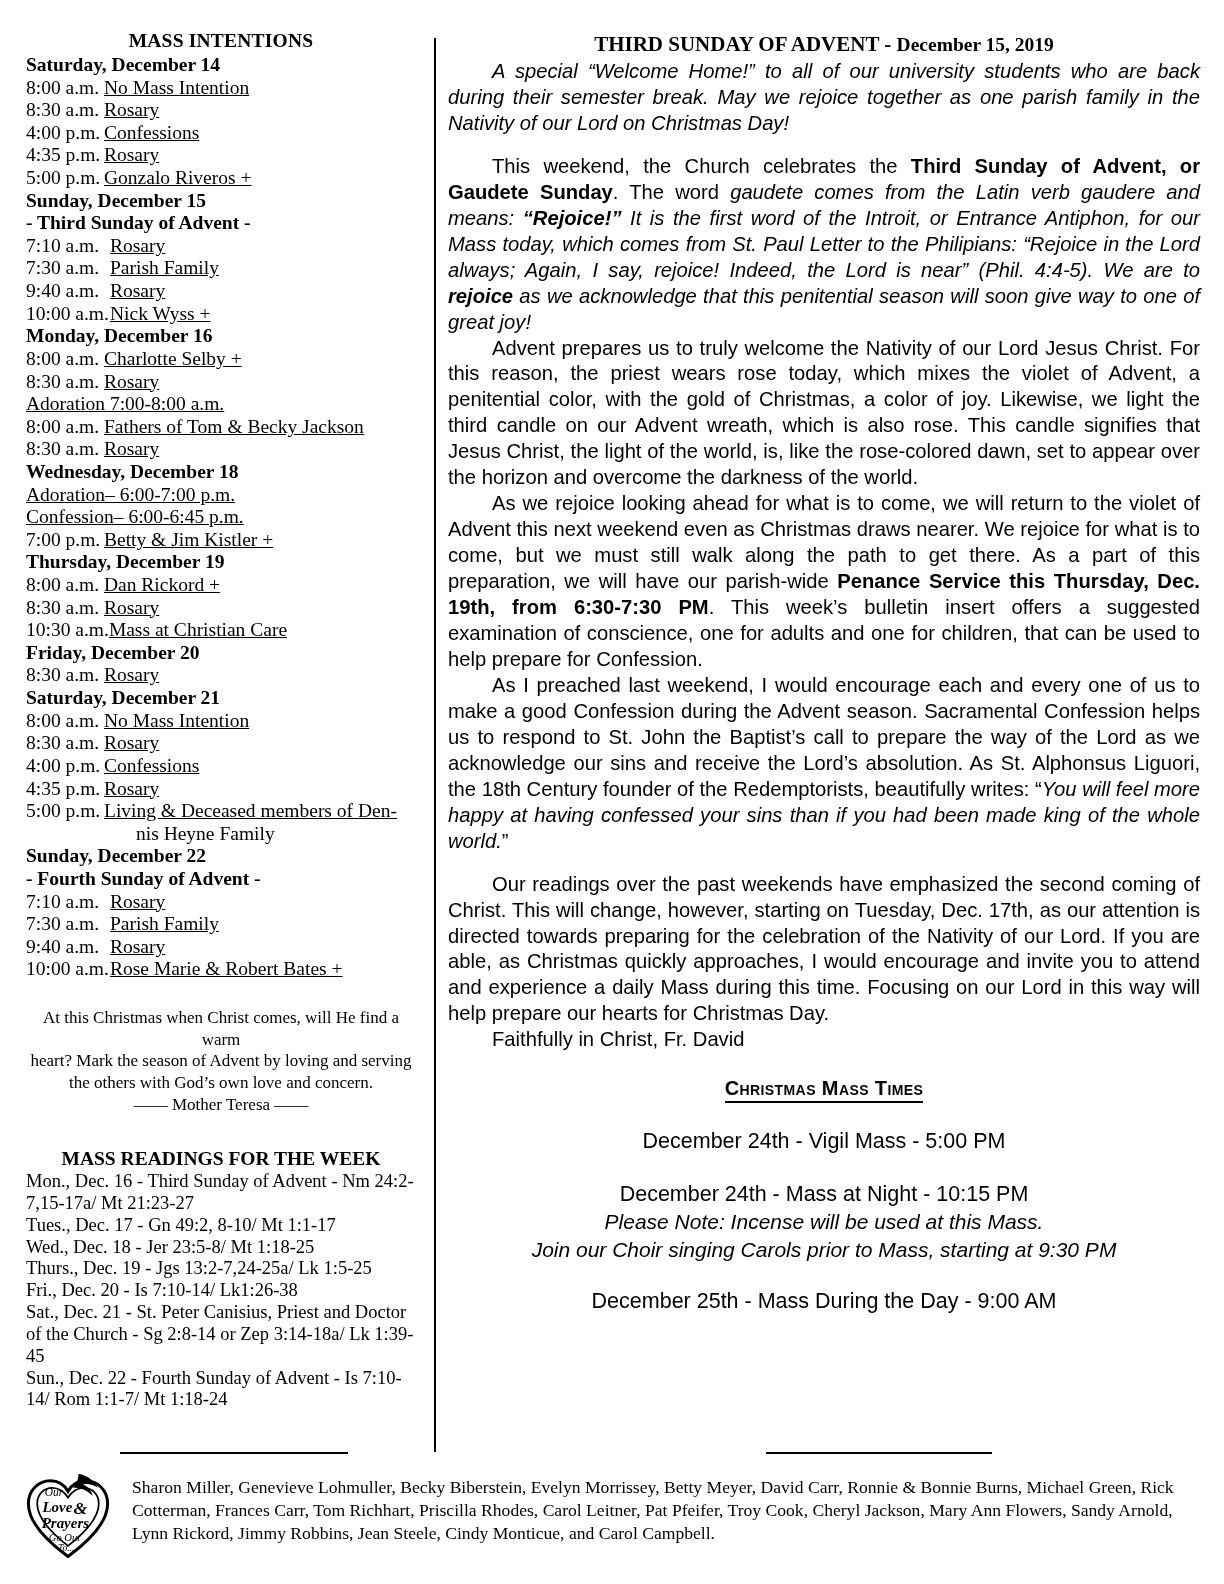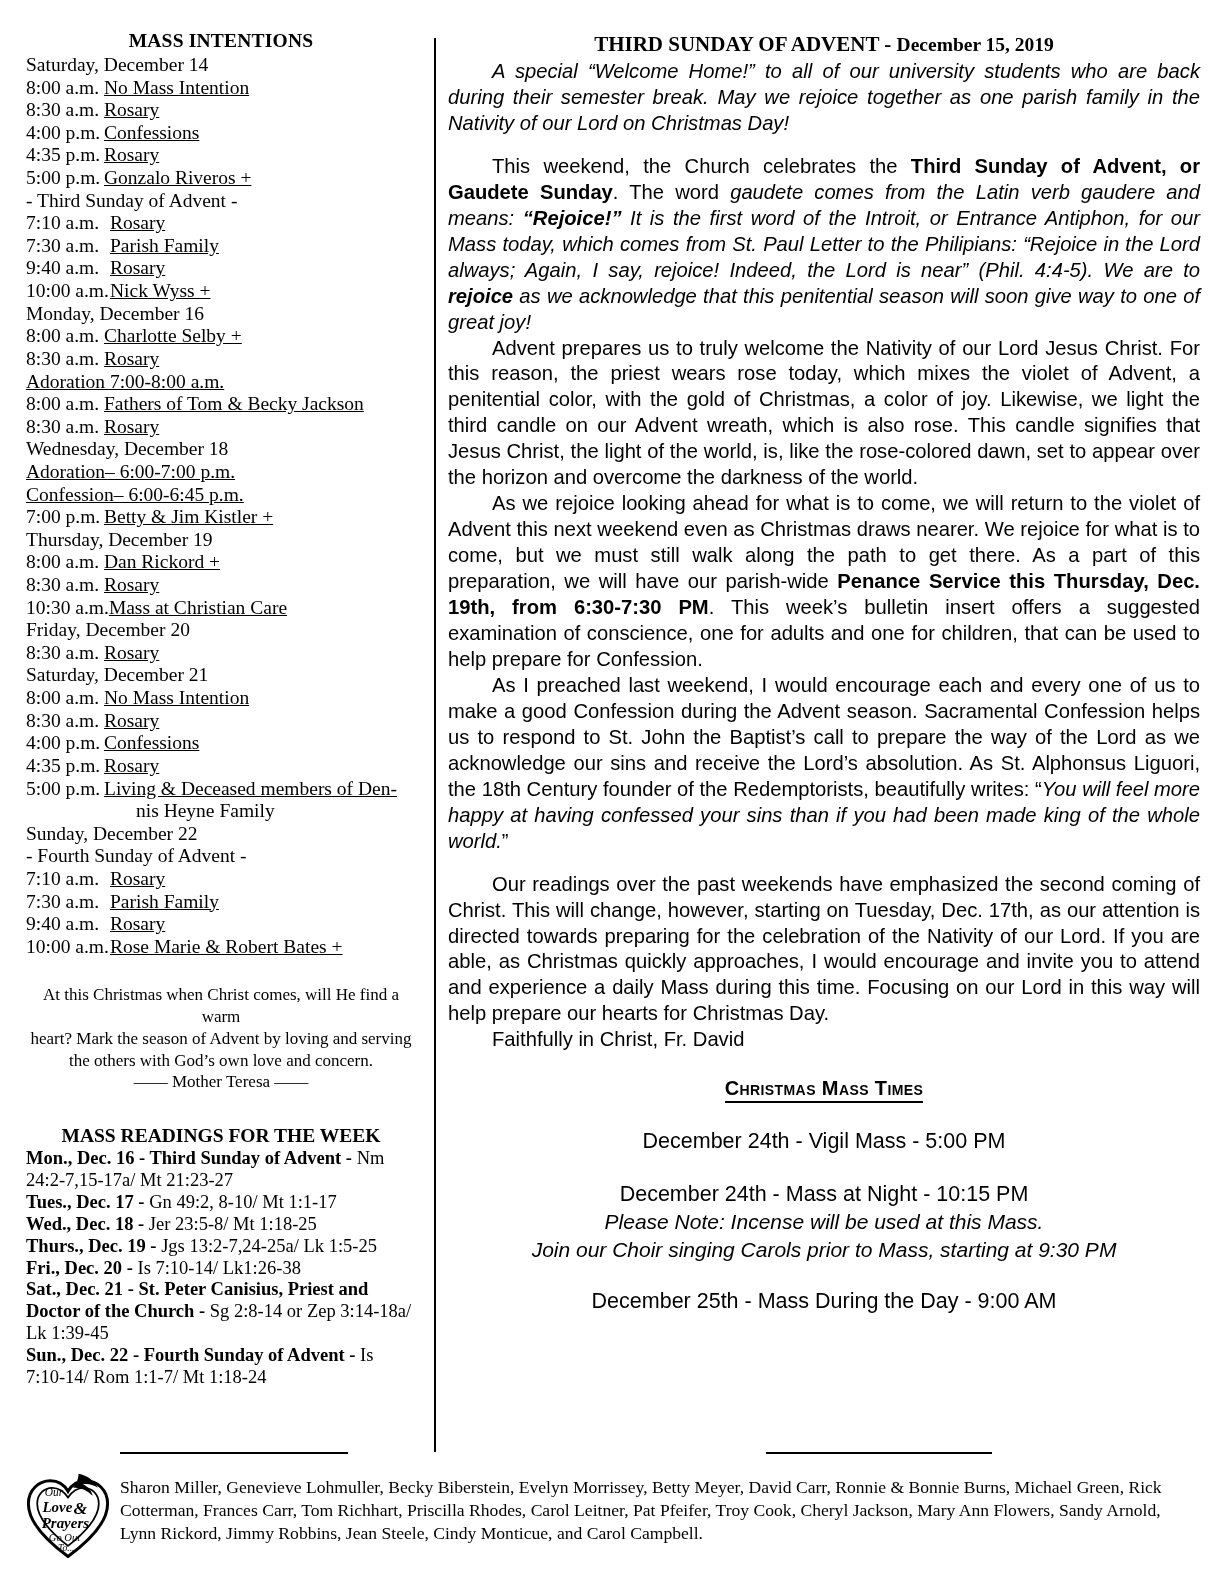--- a/index.html
+++ b/index.html
@@ -26,41 +26,41 @@
     position:absolute; left:448px; top:32px; width:752px;
     box-sizing:border-box;
   }
 
   
   .section-head {
     text-align:center; font-weight:bold; font-size:19.5px;
     letter-spacing:.2px; margin:0 0 2px 0;
   }
   .day-head {
-    font-weight:normal; font-size:19.5px; line-height:1.16;
+    font-weight:bold; font-size:19.5px; line-height:1.16;
   }
   .mass-line {
     font-size:19.5px; line-height:1.16; white-space:pre;text-decoration:underline;
   }
   .mass-line .t { display:inline-block; }
   .mass-line.wide .t { min-width:84px; }
   .mass-line.narrow .t { min-width:78px; }
   .cont-line { font-size:19.5px; line-height:1.16; padding-left:110px; }
 
   .quote-block {
     margin-top:26px; text-align:center; font-size:17px; line-height:1.28;
   }
   .quote-attr { text-align:center; font-size:17px; line-height:1.3; }
 
   .readings-head {
     text-align:center; font-weight:bold; font-size:19.5px;
     margin-top:32px; margin-bottom:1px;
   }
   .reading { font-size:18.5px; line-height:1.18; text-align:left; }
-  .reading b { font-weight:bold; }
+  .reading b { font-weight:normal; }
 
   
   .bull-title {
     text-align:center; font-family:"Liberation Serif", serif;
     font-weight:bold; font-size:21px; margin-bottom:2px; white-space:nowrap;
   }
   .bull-title .dt { font-size:19.5px; }
 
   .body-txt {
     font-family:"Liberation Sans", sans-serif;
@@ -87,21 +87,21 @@
   .rule-left {
     position:absolute; left:120px; top:1452px;
     width:228px; border-top:2px solid #000;
   }
   .rule-right {
     position:absolute; left:766px; top:1452px;
     width:226px; border-top:2px solid #000;
   }
   .footer {
     position:absolute; left:24px; top:1470px; width:1176px;
-    display:flex; align-items:flex-start; gap:8px;
+    display:flex; align-items:flex-start; gap:20px;
   }
   .logo { width:88px; height:92px; flex:0 0 88px; }
   .pray-names {
     font-family:"Liberation Serif", serif;
     font-size:17.6px; line-height:1.32; text-align:left; padding-top:6px;
   }
 </style>
 </head>
 <body>
 
@@ -112,20 +112,21 @@
     <div id="mass-days">
         <div>
           <div class="day-head">Saturday, December 14</div>
           <div class="mass-line narrow"><span class="t">8:00 a.m.</span><span>No Mass Intention</span></div>
           <div class="mass-line narrow"><span class="t">8:30 a.m.</span><span>Rosary</span></div>
           <div class="mass-line narrow"><span class="t">4:00 p.m.</span><span>Confessions</span></div>
           <div class="mass-line narrow"><span class="t">4:35 p.m.</span><span>Rosary</span></div>
           <div class="mass-line narrow"><span class="t">5:00 p.m.</span><span>Gonzalo Riveros +</span></div>
         </div>
         <div>
+          <div class="day-head">Sunday, December 15</div>
           <div class="day-head">- Third Sunday of Advent -</div>
           <div class="mass-line wide"><span class="t">7:10 a.m.</span><span>Rosary</span></div>
           <div class="mass-line wide"><span class="t">7:30 a.m.</span><span>Parish Family</span></div>
           <div class="mass-line wide"><span class="t">9:40 a.m.</span><span>Rosary</span></div>
           <div class="mass-line wide"><span class="t">10:00 a.m.</span><span>Nick Wyss +</span></div>
         </div>
         <div>
           <div class="day-head">Monday, December 16</div>
           <div class="mass-line narrow"><span class="t">8:00 a.m.</span><span>Charlotte Selby +</span></div>
           <div class="mass-line narrow"><span class="t">8:30 a.m.</span><span>Rosary</span></div>

